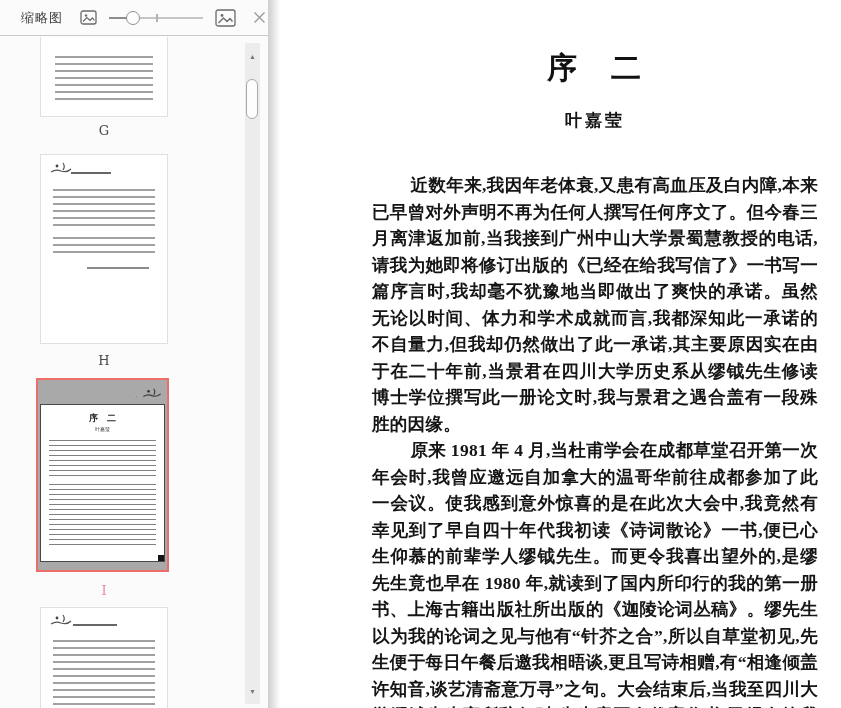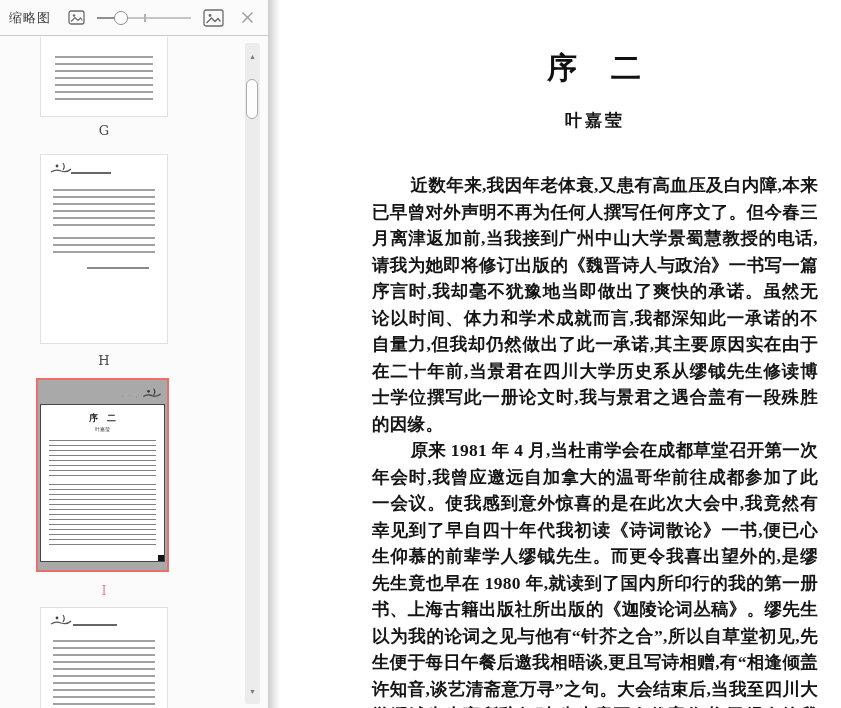--- a/index.html
+++ b/index.html
@@ -3,21 +3,21 @@
 <meta charset="utf-8">
 <style>
   * { margin:0; padding:0; box-sizing:border-box; }
   html,body { width:841px; height:708px; overflow:hidden; background:#fff;
               font-family:"Liberation Sans", sans-serif; }
   .app { position:relative; width:841px; height:708px; background:#fff; }
 
   
   .panel { position:absolute; left:0; top:0; width:268px; height:708px; background:#fbfbfb; }
   .toolbar { position:relative; height:36px; border-bottom:1px solid #c9c9c9;
-             display:flex; align-items:center; padding-left:9px; }
+             display:flex; align-items:center; padding-left:21px; }
   .tb-title { font-size:13px; color:#3d3d3d; letter-spacing:1px; }
   .icon-btn { display:inline-flex; align-items:center; justify-content:center; cursor:pointer; }
   .icon-small { margin-left:17px; }
   .icon-large { margin-left:12px; }
   .icon-close { margin-left:16px; }
 
   .slider { position:relative; width:94px; height:20px; margin-left:12px; }
   .sl-track { position:absolute; left:0; right:0; top:9px; height:2px; background:#c6c6c6; }
   .sl-fill  { position:absolute; left:0; width:25%; top:9px; height:2px; background:#8e8e8e; }
   .sl-tick  { position:absolute; left:50%; top:6px; width:2px; height:8px; background:#b3b3b3; }
@@ -181,18 +181,18 @@
       </div>
 
     </div>
   </aside>
 
   <main class="doc">
     <div class="doc-shadow"></div>
     <div class="page">
       <h1 class="doc-title">序　二</h1>
       <div class="doc-author">叶嘉莹</div>
-      <p class="para first">近数年来,我因年老体衰,又患有高血压及白内障,本来已早曾对外声明不再为任何人撰写任何序文了。但今春三月离津返加前,当我接到广州中山大学景蜀慧教授的电话,请我为她即将修订出版的《魏晋诗人与政治》一书写一篇序言时,我却毫不犹豫地当即做出了爽快的承诺。虽然无论以时间、体力和学术成就而言,我都深知此一承诺的不自量力,但我却仍然做出了此一承诺,其主要原因实在由于在二十年前,当景君在四川大学历史系从缪钺先生修读博士学位撰写此一册论文时,我与景君之遇合盖有一段殊胜的因缘。</p>
+      <p class="para first">近数年来,我因年老体衰,又患有高血压及白内障,本来已早曾对外声明不再为任何人撰写任何序文了。但今春三月离津返加前,当我接到广州中山大学景蜀慧教授的电话,请我为她即将修订出版的《已经在给我写信了》一书写一篇序言时,我却毫不犹豫地当即做出了爽快的承诺。虽然无论以时间、体力和学术成就而言,我都深知此一承诺的不自量力,但我却仍然做出了此一承诺,其主要原因实在由于在二十年前,当景君在四川大学历史系从缪钺先生修读博士学位撰写此一册论文时,我与景君之遇合盖有一段殊胜的因缘。</p>
       <p class="para">原来 1981 年 4 月,当杜甫学会在成都草堂召开第一次年会时,我曾应邀远自加拿大的温哥华前往成都参加了此一会议。使我感到意外惊喜的是在此次大会中,我竟然有幸见到了早自四十年代我初读《诗词散论》一书,便已心生仰慕的前辈学人缪钺先生。而更令我喜出望外的,是缪先生竟也早在 1980 年,就读到了国内所印行的我的第一册书、上海古籍出版社所出版的《迦陵论词丛稿》。缪先生以为我的论词之见与他有“针芥之合”,所以自草堂初见,先生便于每日午餐后邀我相晤谈,更且写诗相赠,有“相逢倾盖许知音,谈艺清斋意万寻”之句。大会结束后,当我至四川大学缪钺先生寓所辞行时,先生竟正在伏案作书,已经在给我写信了。而且更在信中提出了要与我合作的构想,并引用清代汪容甫与刘端临相</p>
     </div>
   </main>
 
 </div>
 
 </body></html>

